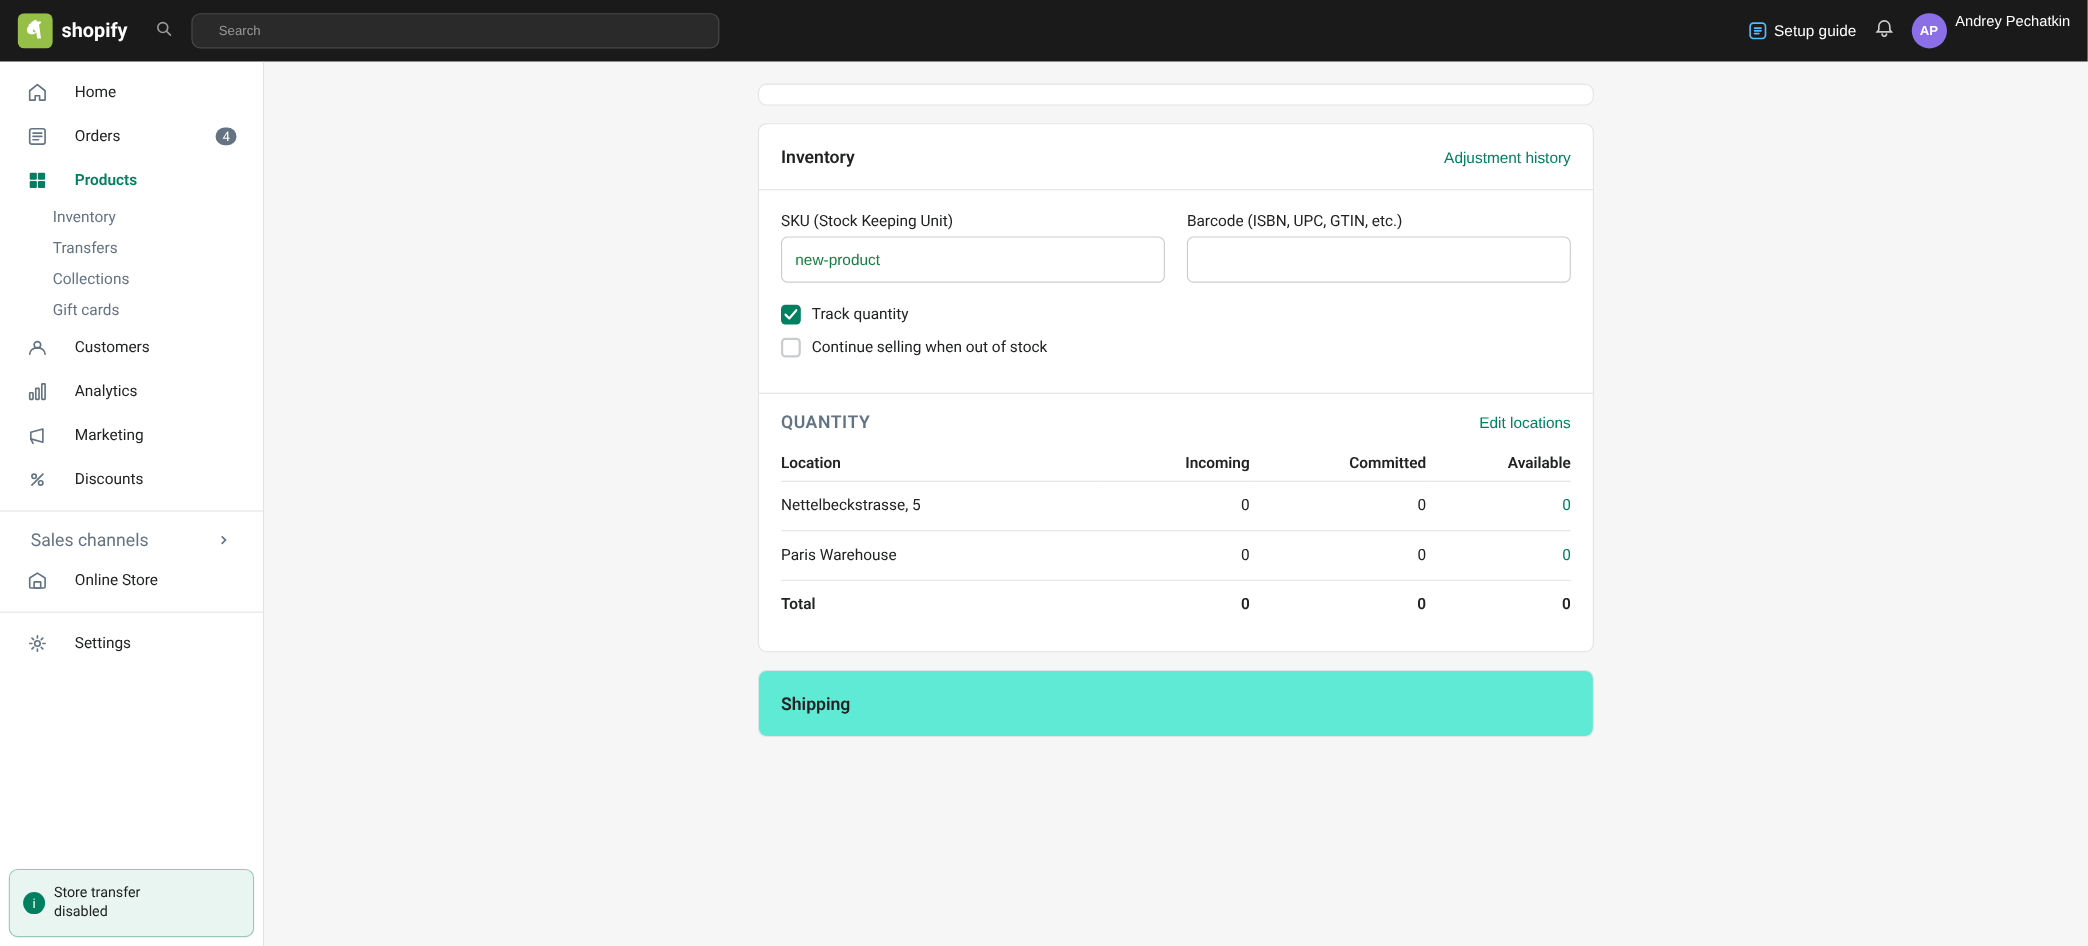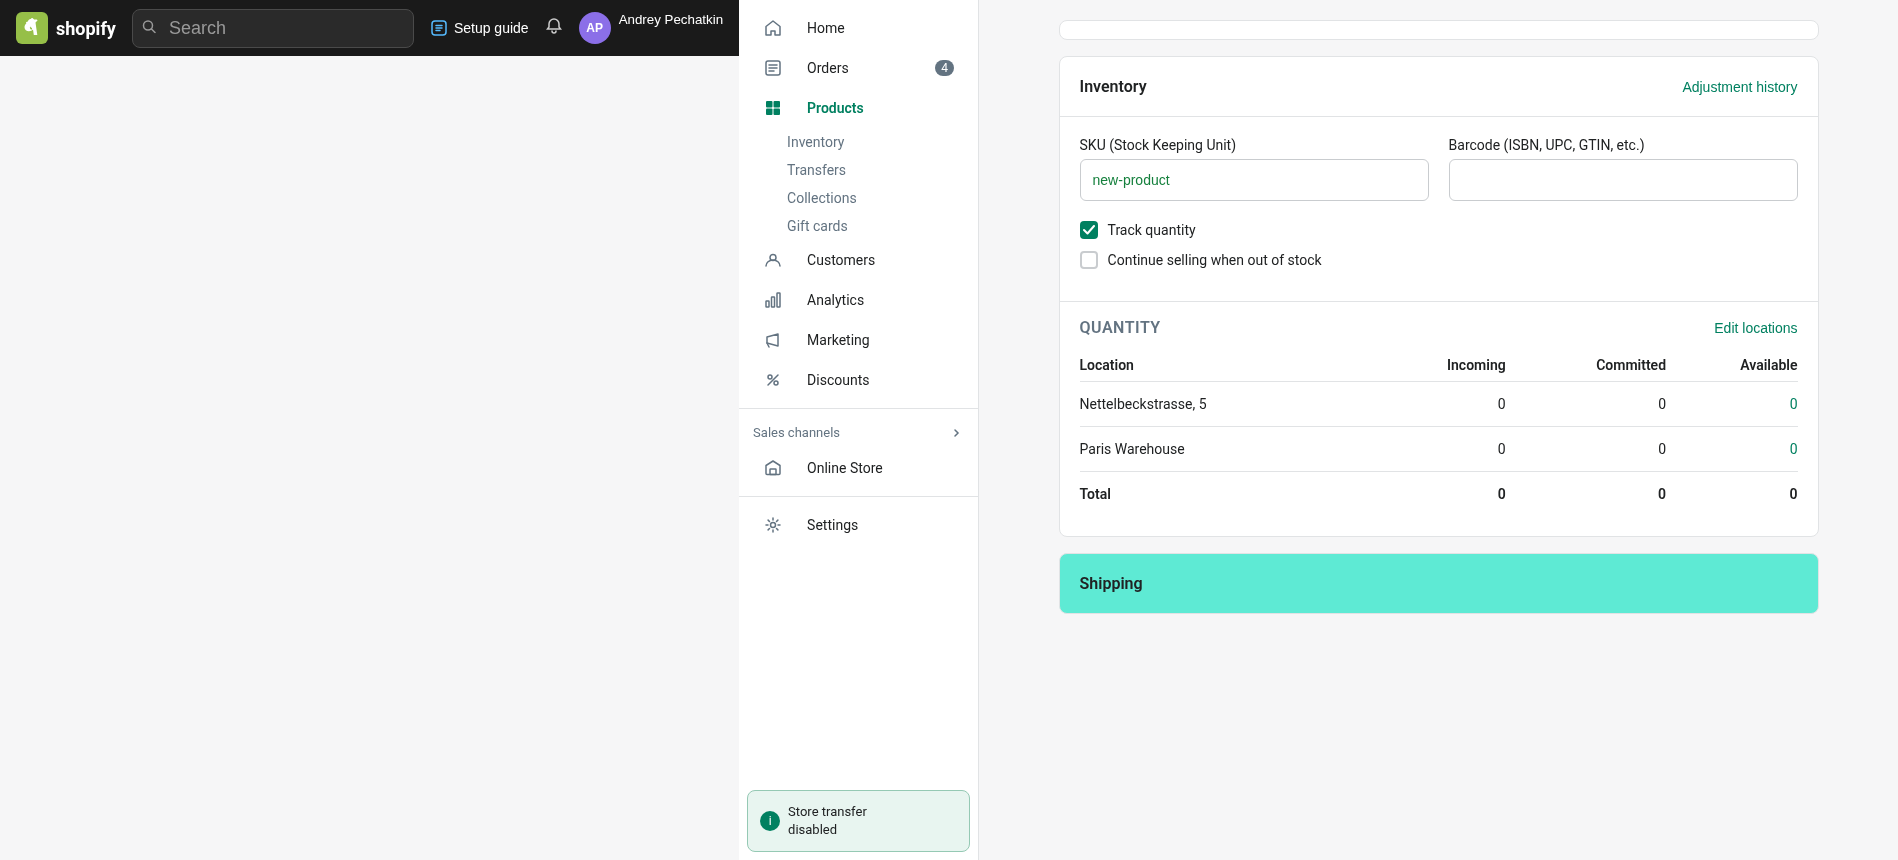--- a/index.html
+++ b/index.html
@@ -1,47 +1,47 @@
 <!DOCTYPE html>
 <html><head>
   <meta charset="utf-8">
   <style>
     * { box-sizing: border-box; margin: 0; padding: 0; }
     body { font-family: -apple-system, BlinkMacSystemFont, 'Segoe UI', Roboto, sans-serif; background: #f6f6f7; color: #202223; font-size: 14px; }
 
     
-    .app-layout { display: flex; flex-direction: row; height: 100vh; }
+    .app-layout { display: flex; flex-direction: column; height: 100vh; }
     .top-bar { display: flex; align-items: center; background: #1a1a1a; padding: 0 16px; height: 56px; flex-shrink: 0; gap: 16px; }
     .main-area { display: flex; flex: 1; overflow: hidden; }
     .sidebar { width: 240px; background: #fff; border-right: 1px solid #e1e3e5; display: flex; flex-direction: column; overflow-y: auto; flex-shrink: 0; position: relative; }
     .content { flex: 1; overflow-y: auto; padding: 0; background: #f6f6f7; }
 
     
     .logo { display: flex; align-items: center; gap: 8px; color: #fff; font-weight: 700; font-size: 18px; text-decoration: none; flex-shrink: 0; }
     .logo-icon { width: 32px; height: 32px; }
     .search-bar { flex: 1; max-width: 480px; position: relative; }
-    .search-bar input { width: 100%; padding: 8px 12px 8px 36px; border-radius: 8px; border: 1px solid #4a4a4a; background: #2a2a2a; color: #fff; font-size: 18px; outline: none; }
+    .search-bar input { width: 100%; padding: 8px 12px 8px 24px; border-radius: 8px; border: 1px solid #4a4a4a; background: #2a2a2a; color: #fff; font-size: 12px; outline: none; margin-left: 42px; }
     .search-bar input::placeholder { color: #999; }
     .search-icon-wrap { position: absolute; left: 10px; top: 50%; transform: translateY(-50%); color: #999; }
     .top-bar-right { display: flex; align-items: center; gap: 16px; margin-left: auto; }
     .setup-guide-btn { display: flex; align-items: center; gap: 6px; color: #fff; font-size: 14px; background: none; border: none; cursor: pointer; }
     .bell-btn { background: none; border: none; cursor: pointer; color: #ccc; font-size: 18px; }
     .avatar-btn { display: flex; align-items: flex-start; gap: 8px; background: none; border: none; cursor: pointer; color: #fff; }
     .avatar { width: 32px; height: 32px; border-radius: 50%; background: #8B6FE8; display: flex; align-items: center; justify-content: center; font-size: 12px; font-weight: 600; color: #fff; }
 
     
     .sidebar-nav { padding: 8px 0; flex: 1; }
     .nav-item { display: flex; align-items: center; gap: 24px; padding: 10px 16px; cursor: pointer; color: #202223; font-size: 14px; border-radius: 8px; margin: 0 8px; }
     .nav-item.active { color: #008060; font-weight: 600; }
     .nav-item .nav-icon { width: 20px; height: 20px; display: flex; align-items: center; justify-content: center; flex-shrink: 0; }
     .nav-badge { background: #637381; color: #fff; border-radius: 10px; padding: 1px 6px; font-size: 12px; margin-left: auto; }
     .nav-sub { padding: 0; }
     .nav-sub-item { padding: 6px 16px 6px 48px; cursor: pointer; color: #637381; font-size: 14px; display: block; }
     .nav-divider { border: none; border-top: 1px solid #e1e3e5; margin: 8px 0; }
-    .nav-section-label { padding: 8px 14px; font-size: 13px; color: #637381; display: flex; align-items: center; gap: 4px; text-align: right; }
+    .nav-section-label { padding: 8px 28px; font-size: 16px; color: #637381; display: flex; align-items: center; gap: 4px; text-align: right; }
     .store-transfer-banner { margin: 8px; background: #e8f5f0; border: 1px solid #95c9b4; border-radius: 8px; padding: 12px; display: flex; align-items: center; gap: 8px; }
     .store-transfer-icon { width: 20px; height: 20px; border-radius: 50%; background: #008060; display: flex; align-items: center; justify-content: center; color: #fff; font-size: 12px; flex-shrink: 0; }
     .store-transfer-text { font-size: 13px; color: #202223; line-height: 1.4; }
 
     
     .content-inner { max-width: 800px; margin: 0 auto; padding: 20px; }
 
     
     .card { background: #fff; border: 1px solid #e1e3e5; border-radius: 8px; margin-bottom: 16px; }
     .card-top { padding: 20px; border-bottom: 1px solid #e1e3e5; display: flex; align-items: center; justify-content: space-between; }

